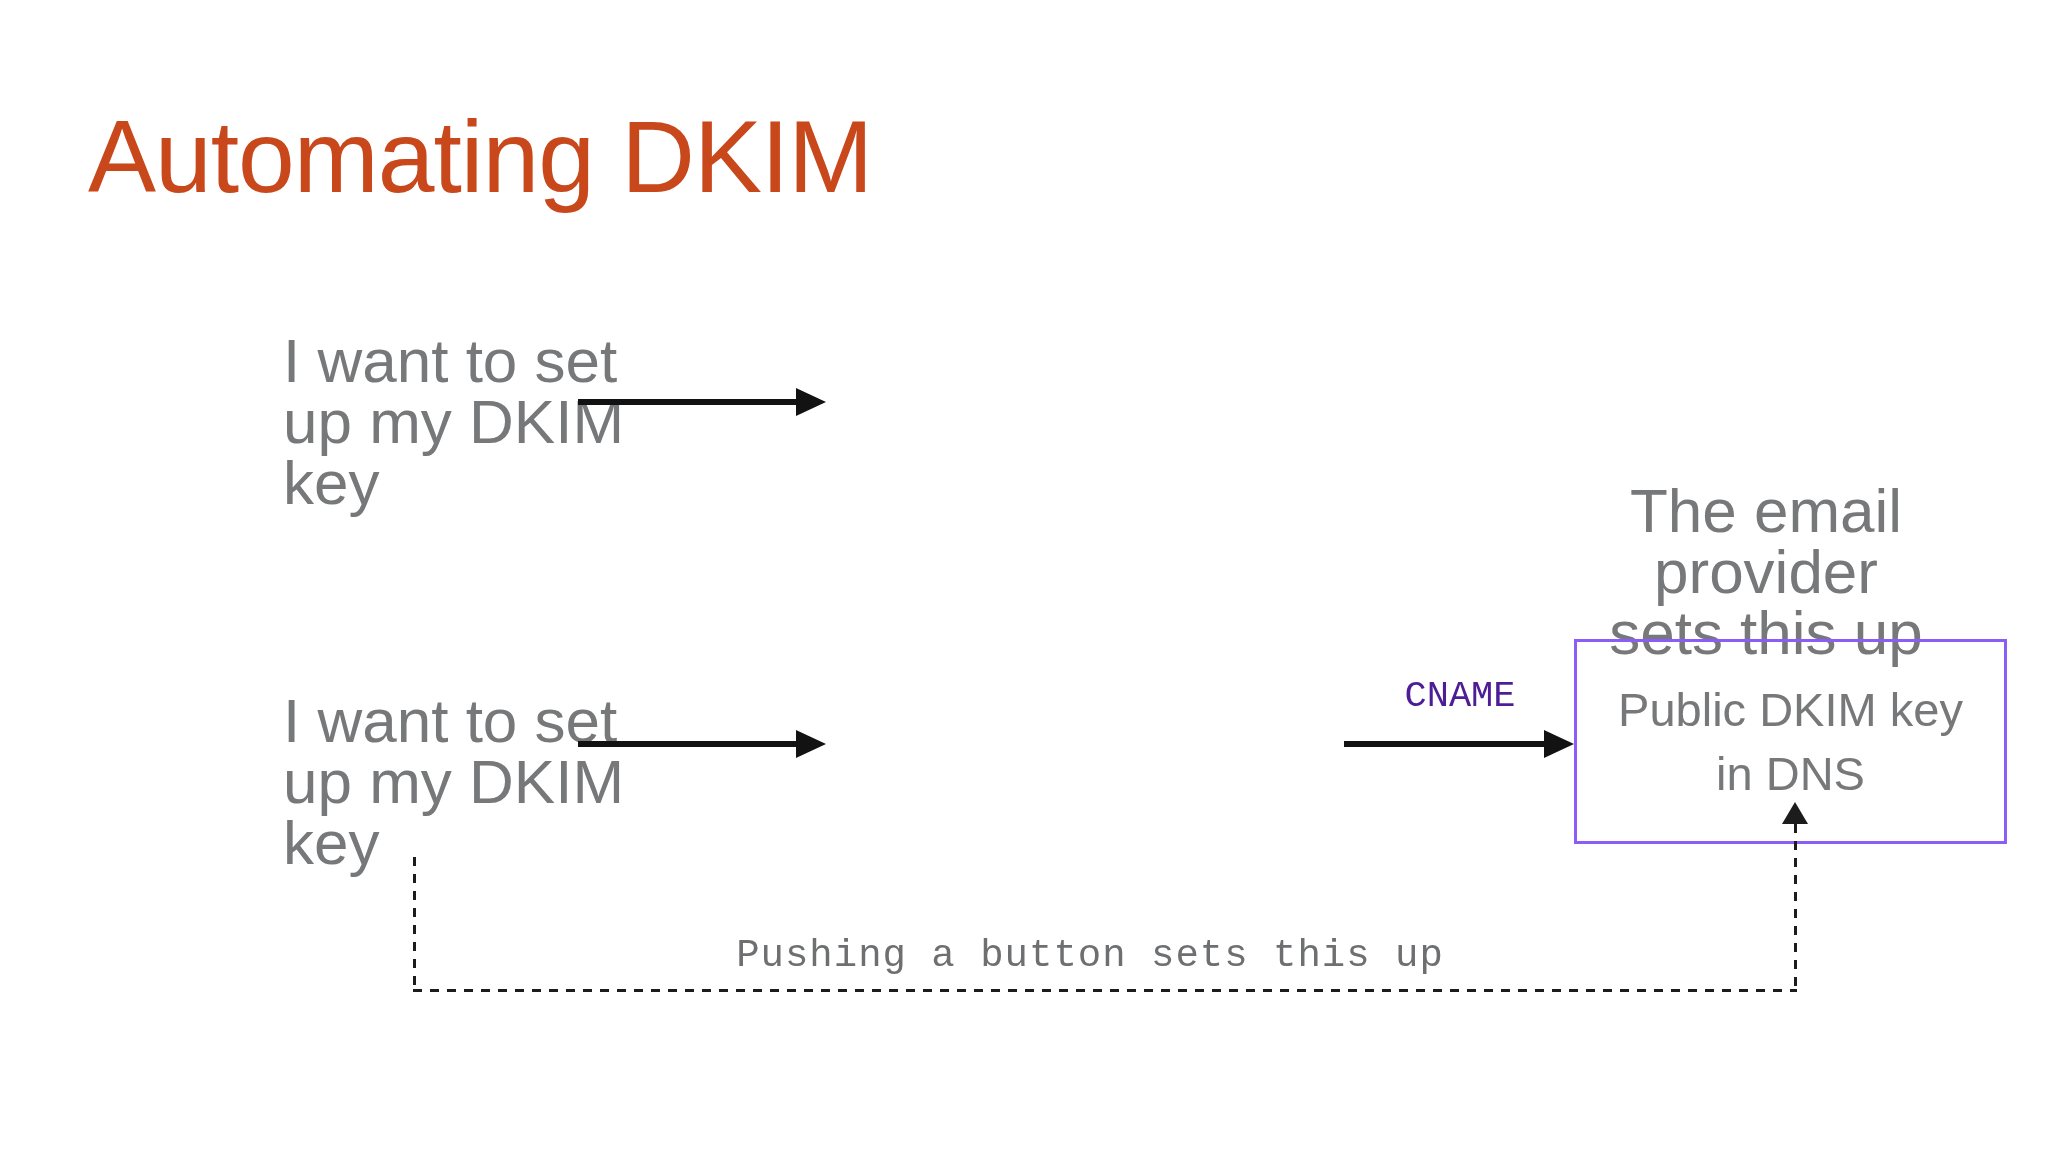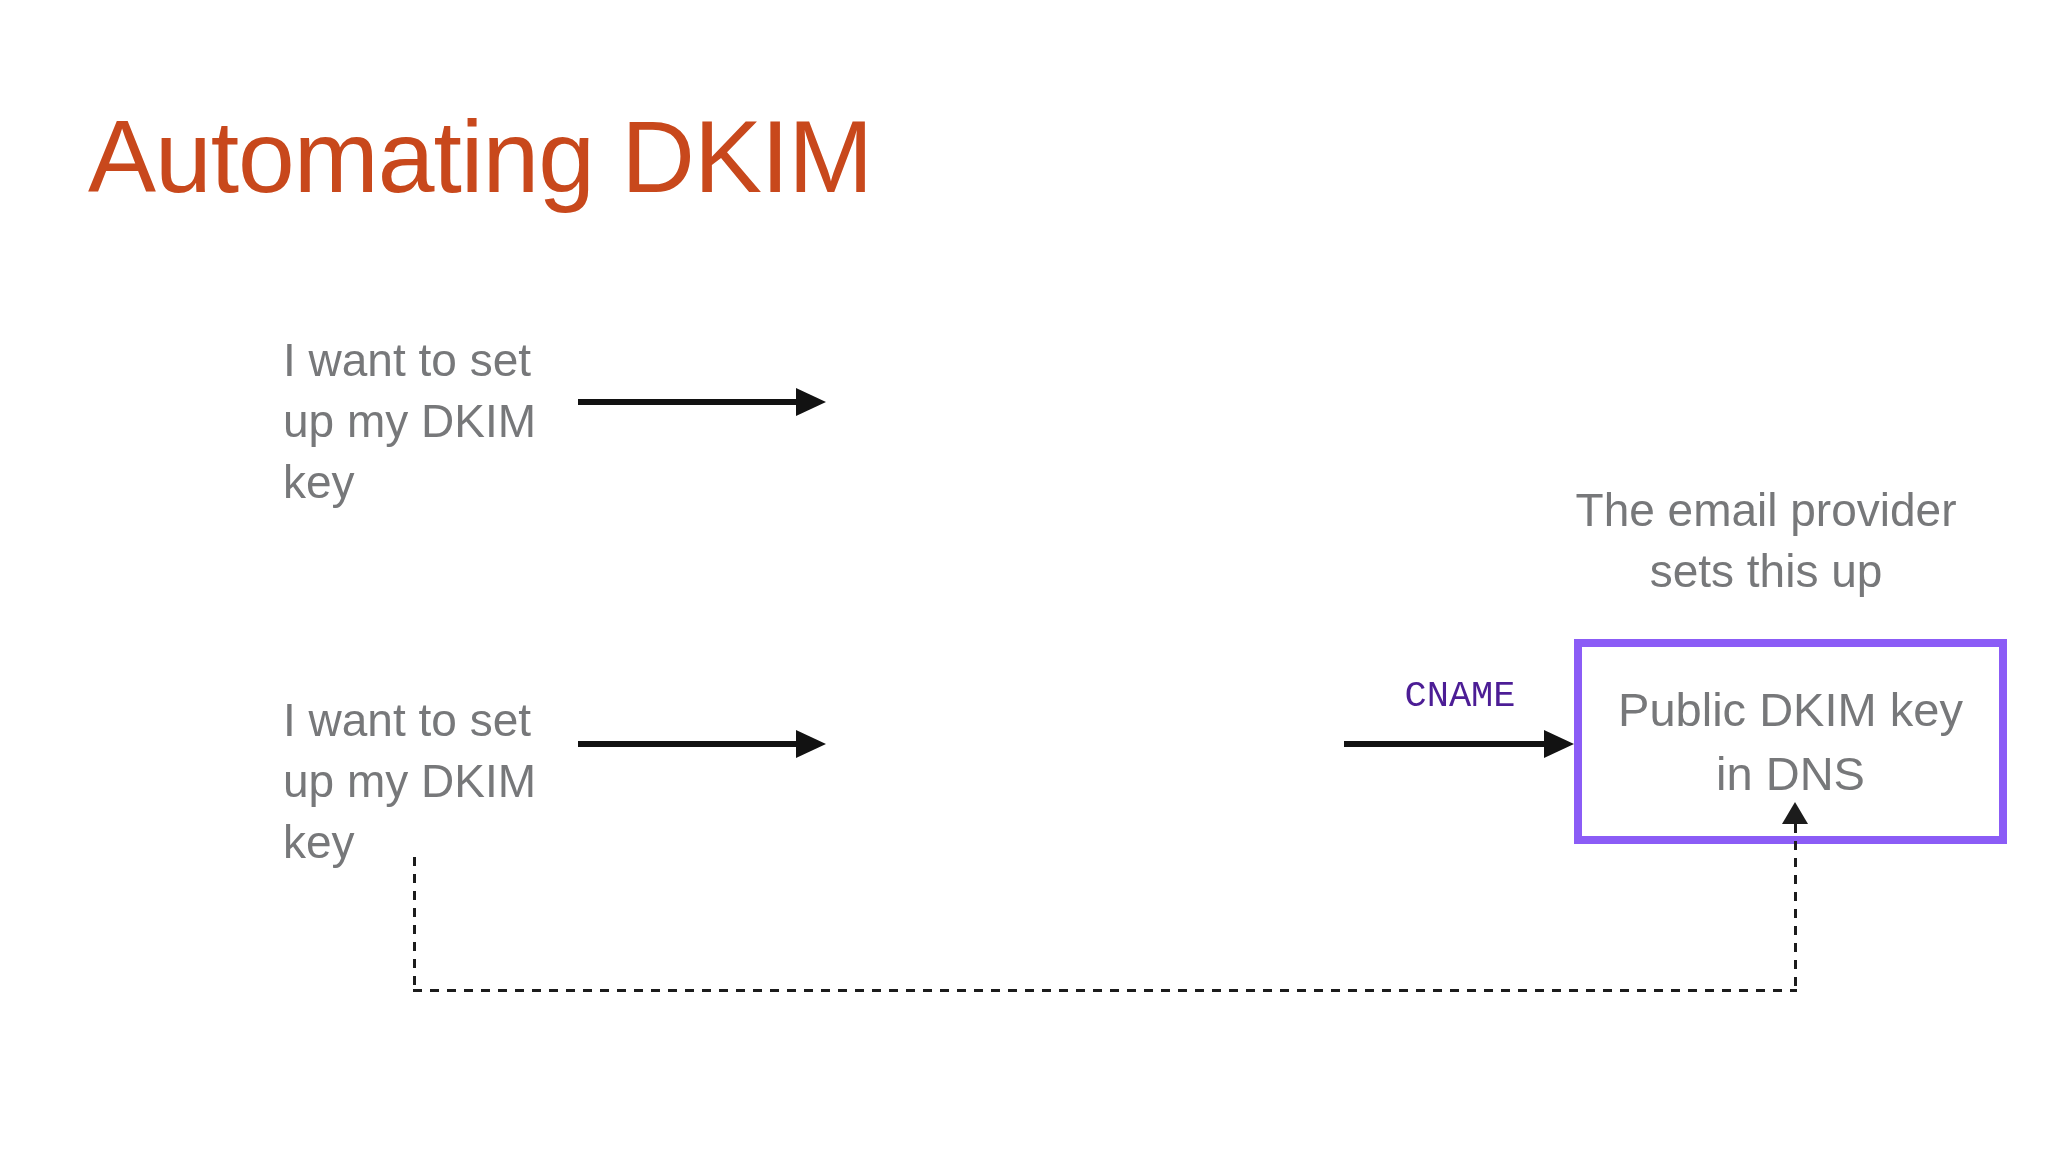--- a/index.html
+++ b/index.html
@@ -9,21 +9,21 @@
     background:#ffffff;
     font-family:"Liberation Sans", sans-serif;
     overflow:hidden;
   }
   .pre{white-space:pre-line;}
   .title{
     position:absolute;left:88px;top:28px;
     font-size:102px;font-weight:300;letter-spacing:-1px;
     color:#C8481C;line-height:1.2;
   }
-  .graybody{color:#77787A;font-size:46px;line-height:61px;}
+  .graybody{color:#77787A;font-size:62px;line-height:61px;}
   .block-a{position:absolute;left:283px;top:330px;text-align:left;}
   .block-b{position:absolute;left:870px;top:333px;width:430px;text-align:center;}
   .caption-c{position:absolute;left:1540px;top:480px;width:452px;text-align:center;}
   .block-d{position:absolute;left:283px;top:690px;text-align:left;}
   .block-e{position:absolute;left:865px;top:690px;width:440px;text-align:center;}
   .cname-label{
     position:absolute;left:1370px;top:676px;width:180px;text-align:center;
     font-family:"Liberation Mono","DejaVu Sans Mono",monospace;
     font-size:37px;color:#4c1d95;line-height:40px;
   }
@@ -43,21 +43,21 @@
   .arrow-a{left:578px;top:388px;width:248px;}
   .arrow-d{left:578px;top:730px;width:248px;}
   .arrow-cname{left:1344px;top:730px;width:230px;}
   .arrow-a .shaft,.arrow-d .shaft{width:220px;}
   .arrow-a .head,.arrow-d .head{left:218px;}
   .arrow-cname .shaft{width:202px;}
   .arrow-cname .head{left:200px;}
   
   .result-box{
     position:absolute;left:1574px;top:639px;width:433px;height:205px;
-    border:8px solid #8b5cf6;box-sizing:border-box;
+    border:3px solid #8b5cf6;box-sizing:border-box;
     display:flex;align-items:center;justify-content:center;text-align:center;
     background:#ffffff00;
   }
   .result-box .boxtext{color:#77787A;font-size:47px;line-height:64px;}
   
   .dash-v{position:absolute;width:3px;
     background:repeating-linear-gradient(to bottom,#1C1C1C 0 9px,transparent 9px 17px);}
   .dash-h{position:absolute;height:3px;
     background:repeating-linear-gradient(to right,#1C1C1C 0 9px,transparent 9px 17px);}
   .dash-left{left:413px;top:857px;height:134px;}
@@ -109,14 +109,15 @@
   <div class="result-box">
     <div class="boxtext pre">Public DKIM key
 in DNS</div>
   </div>
 
   <div class="dash-v dash-left"></div>
   <div class="dash-h dash-bottom"></div>
   <div class="dash-v dash-right"></div>
   <div class="dash-arrowhead"></div>
 
+  <div class="mono-note">Pushing a button sets this up</div>
 
 </div>
 
 </body></html>

